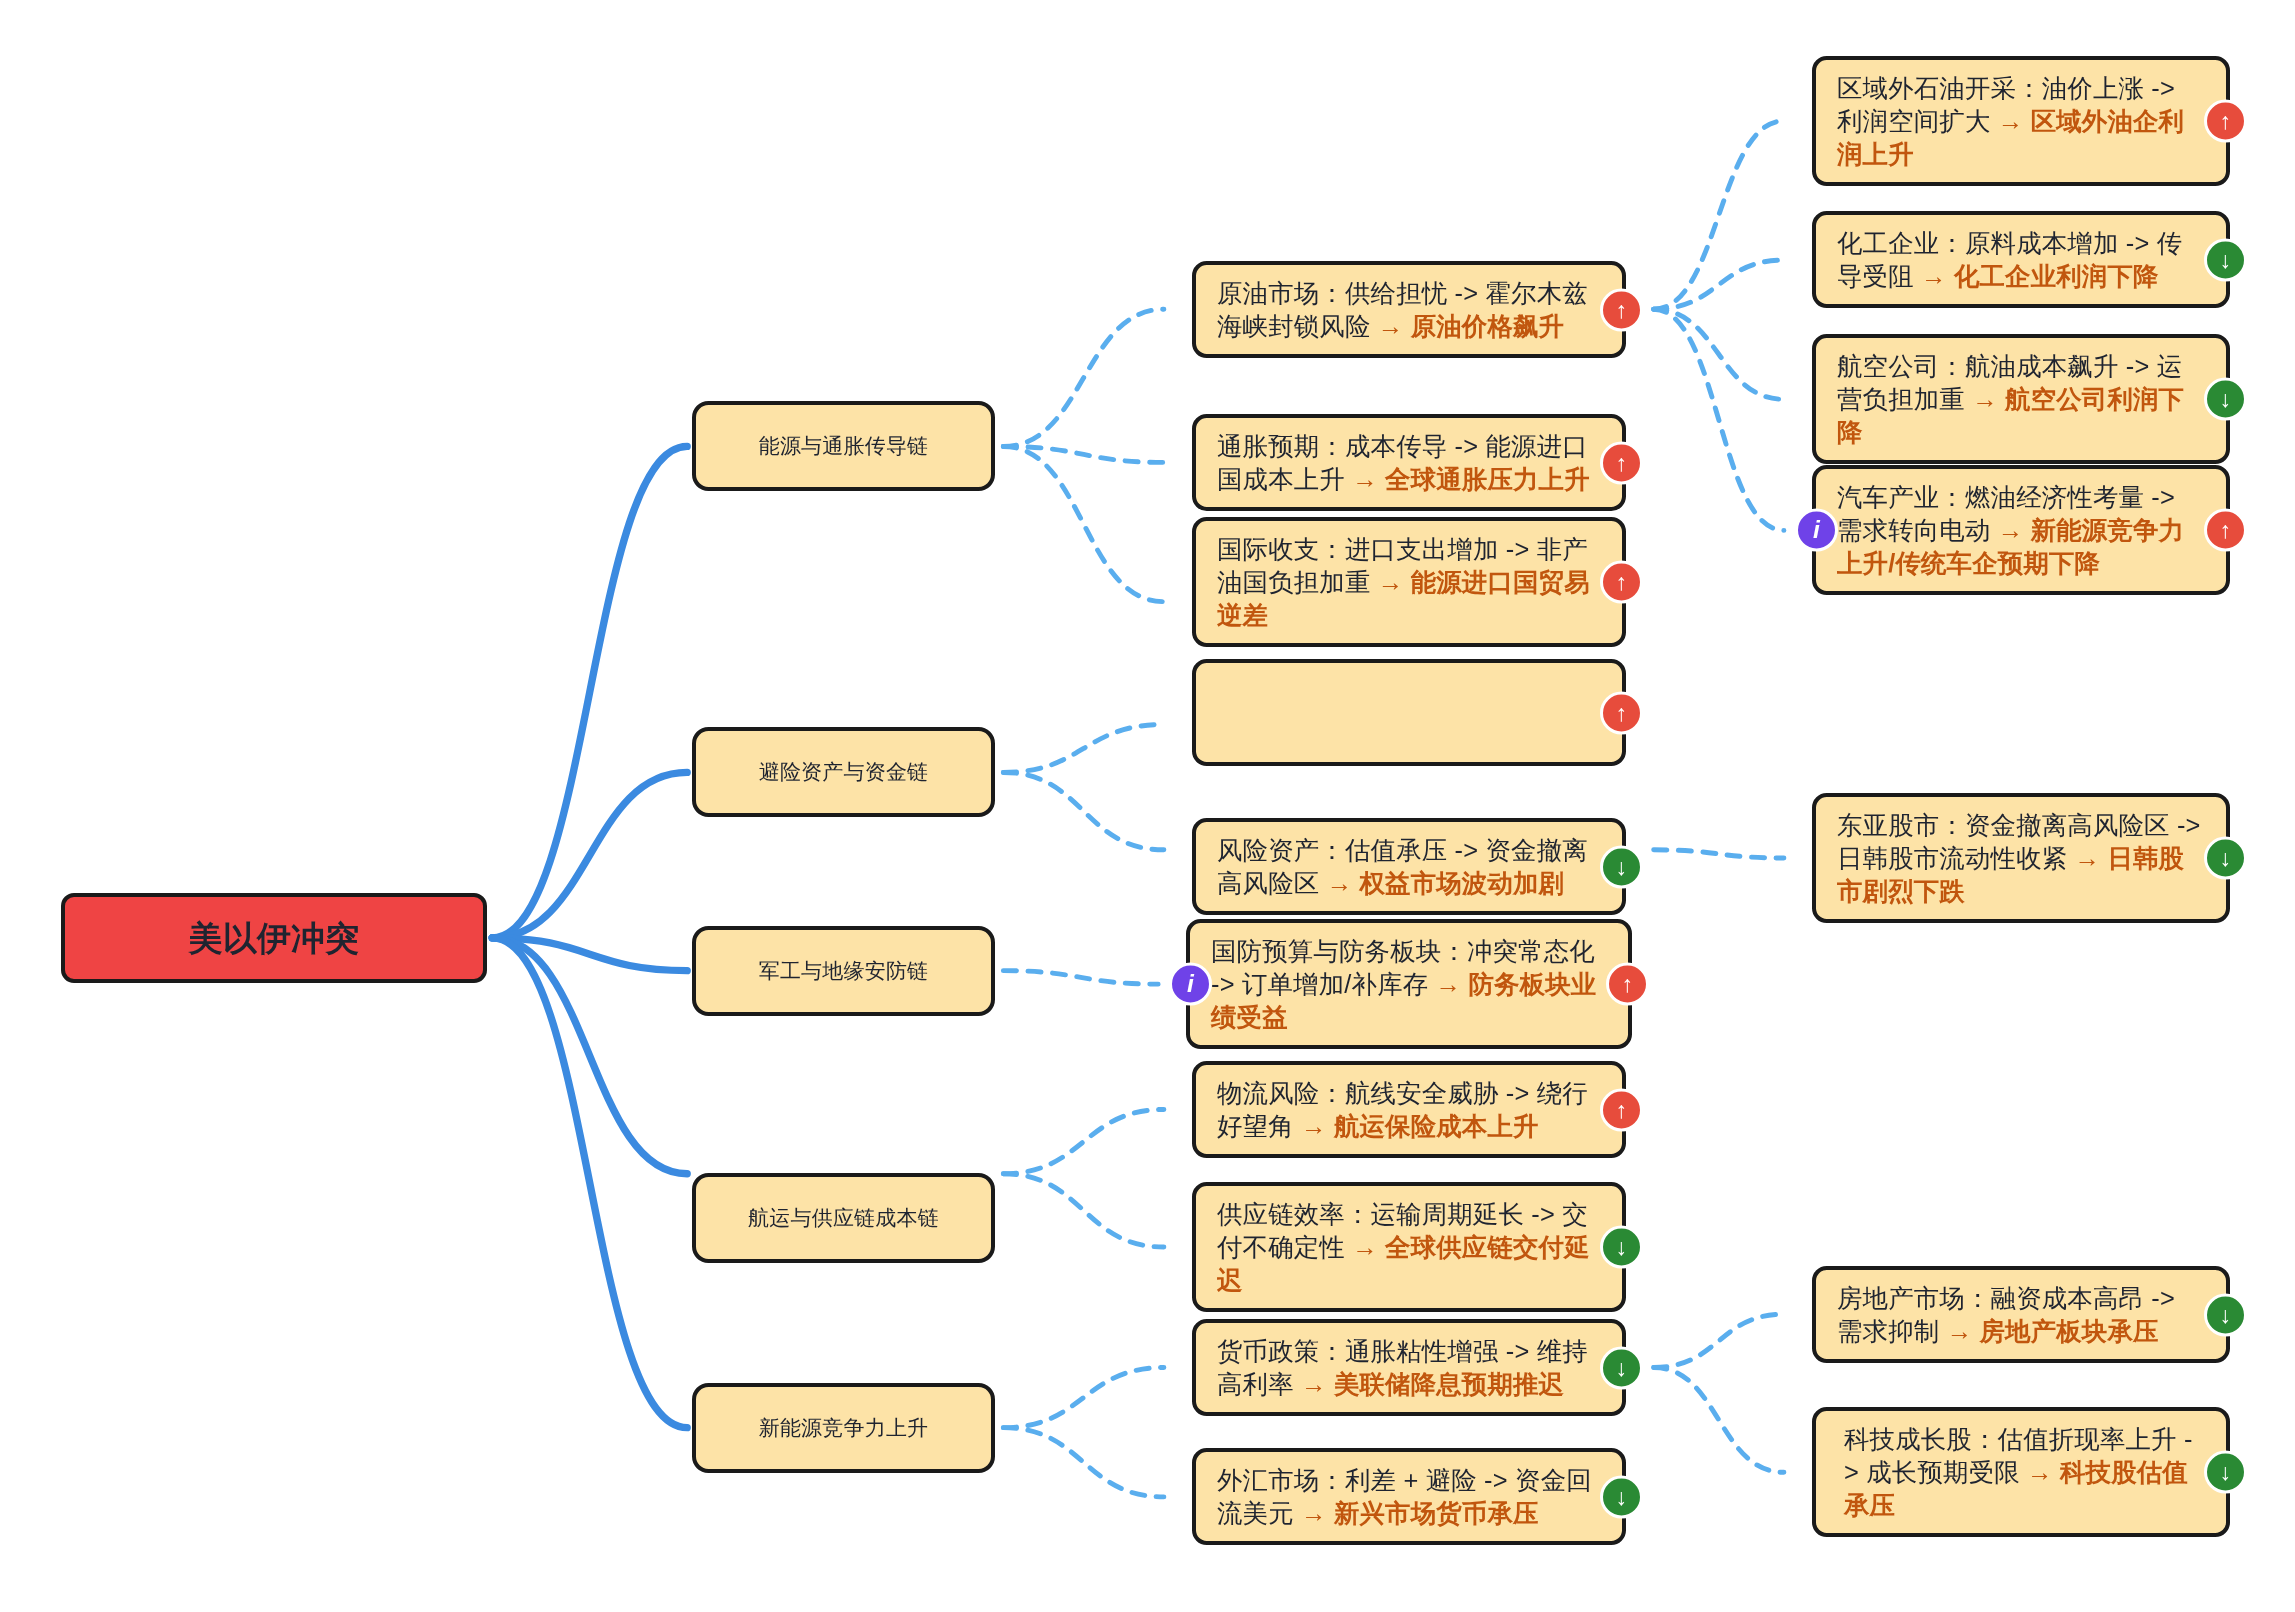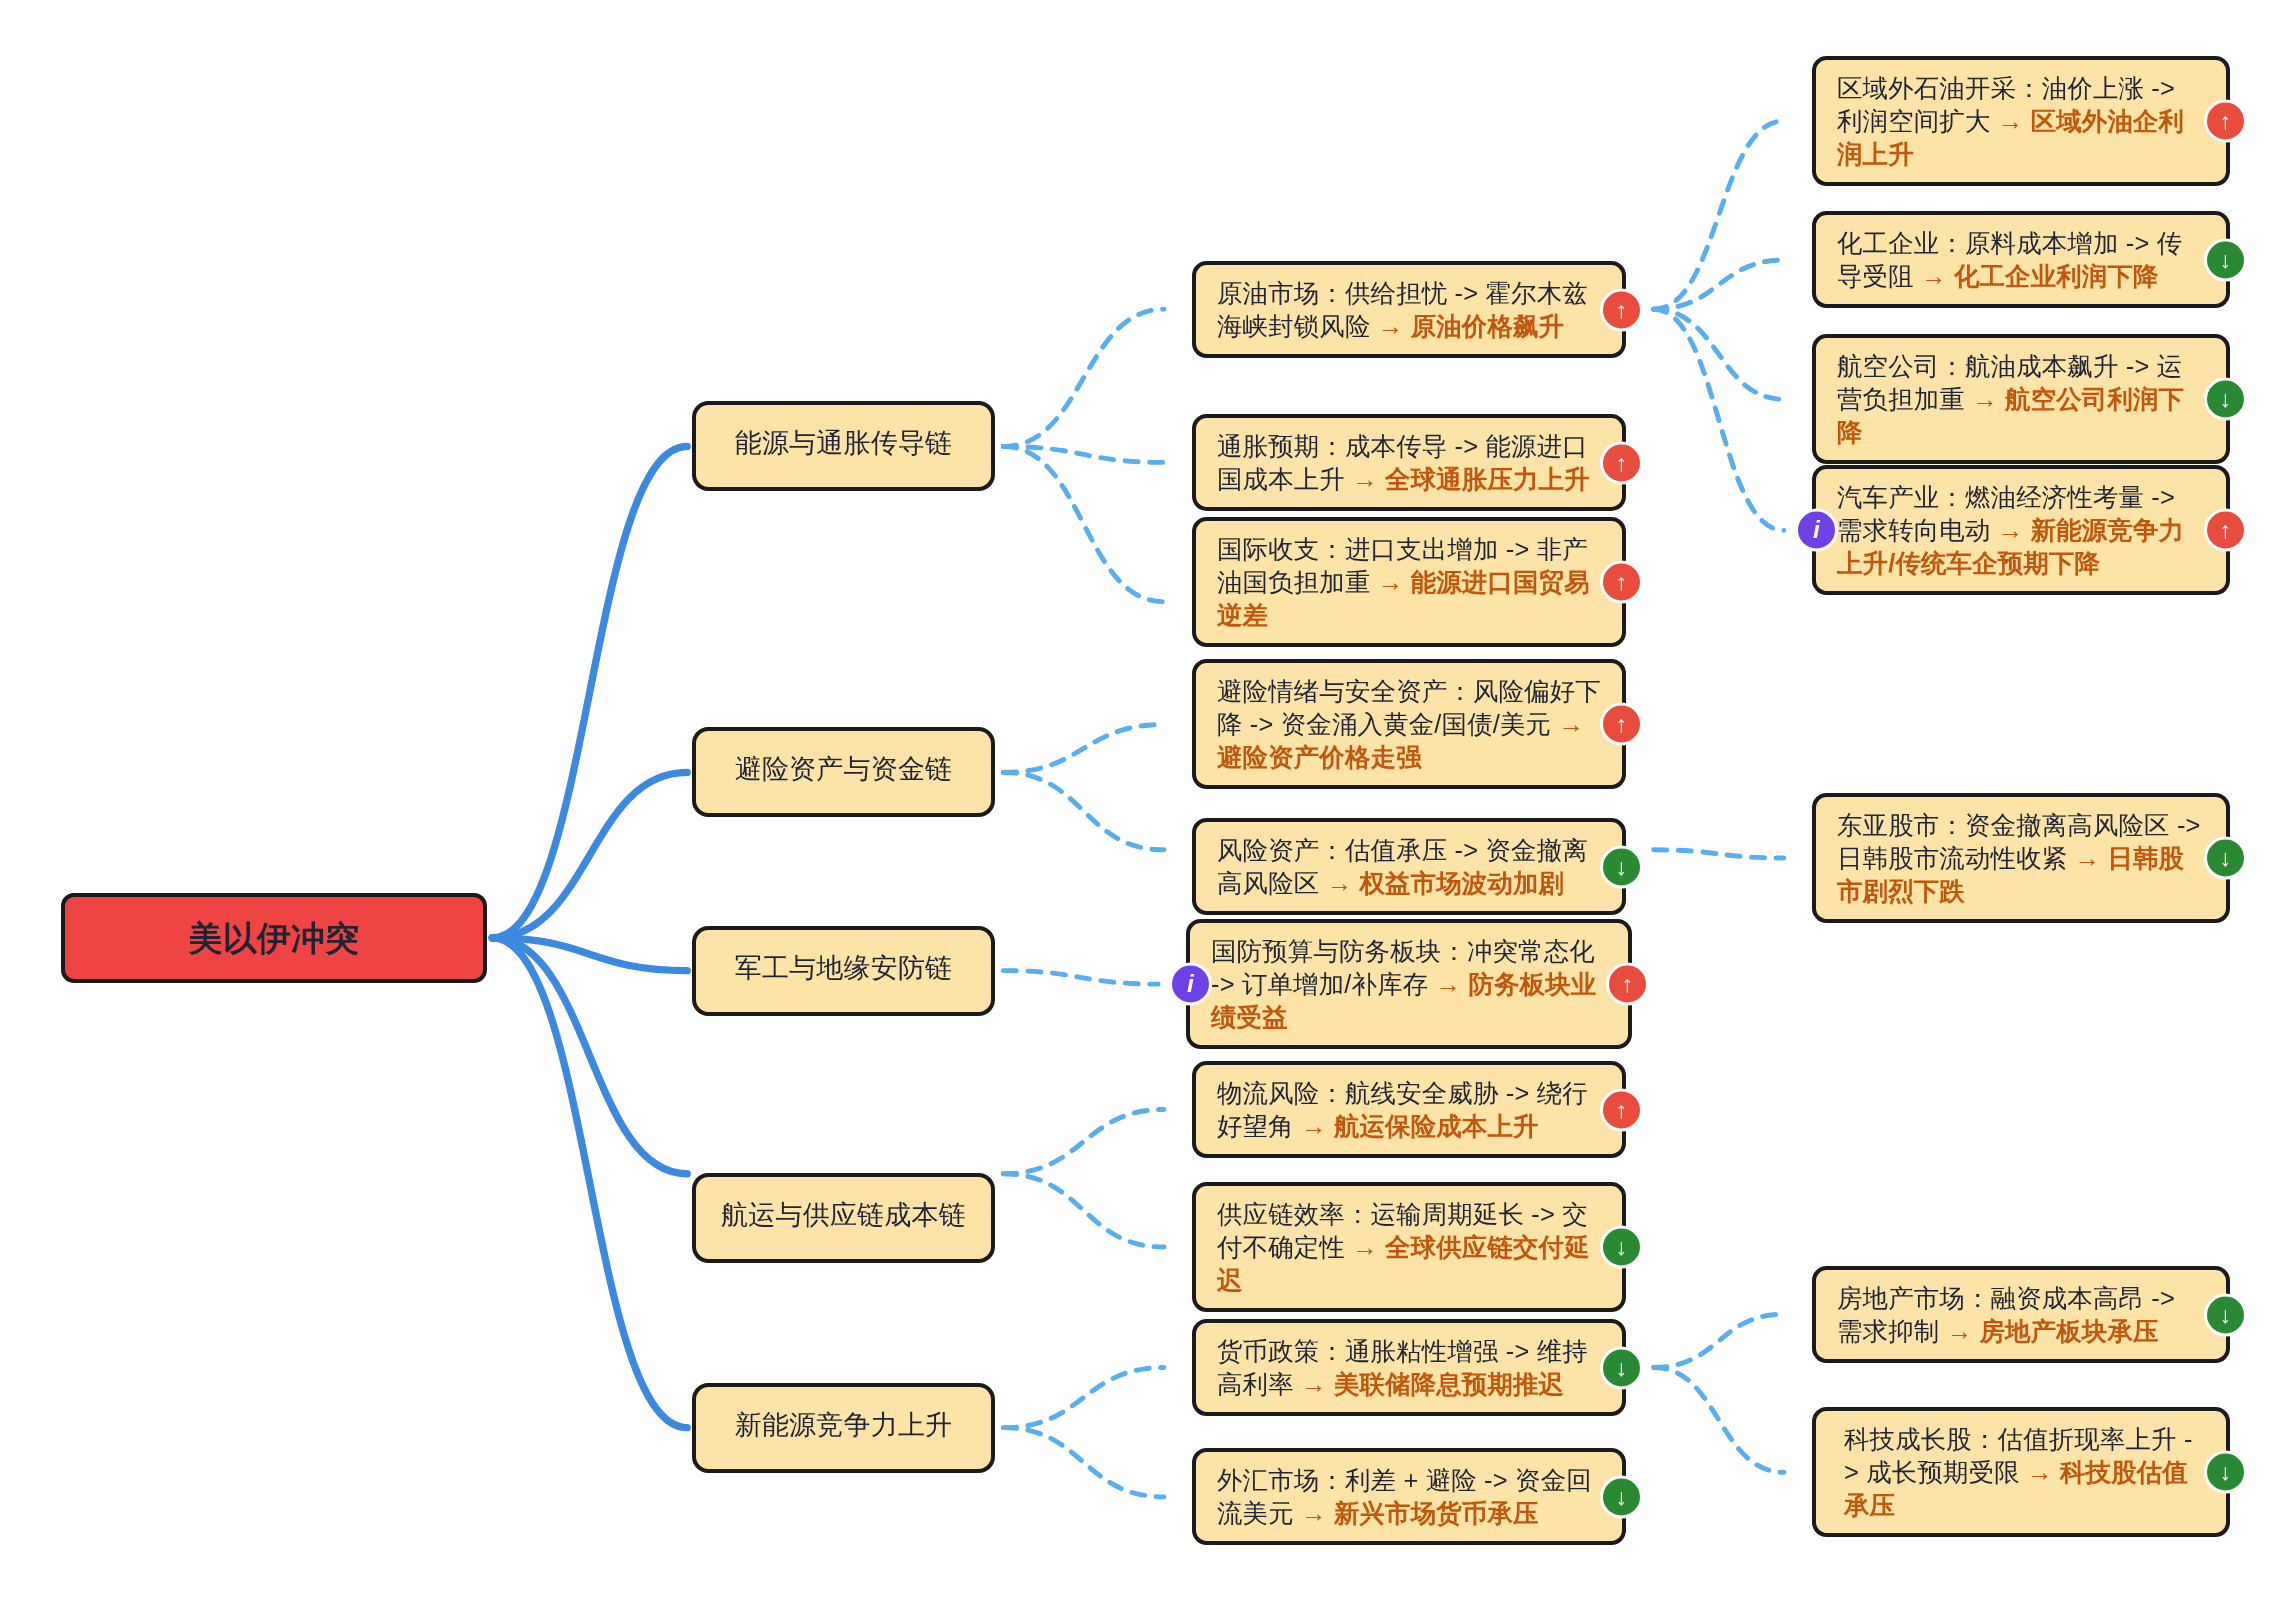--- a/index.html
+++ b/index.html
@@ -53,23 +53,22 @@
     font-weight: bold;
     color: #1f2430;
   }
 
   
   .node.branch {
     justify-content: center;
     border-radius: 16.4px;
   }
   .node.branch .txt {
-    font-size: 27px;
+    font-size: 21px;
     text-align: center;
-    font-family: Liberation Mono, monospace;
   }
 
   
   .node.leaf .txt { text-align: left; }
   .node.leaf .concl {
     color: #c1560e;
     font-weight: bold;
   }
   .node.leaf .arrowglyph {
     color: #c1560e;
@@ -158,21 +157,20 @@
       <div class="badge up right">↑</div>
     </div>
     <div class="node leaf" style="left: 1192px; top: 517px; width: 434px; min-height: 107px;">
       <div class="txt"><span>国际收支：进口支出增加 -&gt; 非产油国负担加重 </span><span class="arrowglyph">→ </span><span class="concl">能源进口国贸易逆差</span></div>
       <div class="badge up right">↑</div>
     </div>
     <div class="node branch" style="left: 692px; top: 727px; width: 303px; min-height: 90px;">
       <div class="txt">避险资产与资金链</div>
     </div>
     <div class="node leaf" style="left: 1192px; top: 659px; width: 434px; min-height: 107px;">
-      <div class="txt"><span>避险情绪与安全资产：风险偏好下降 -&gt; 资金涌入黄金/国债/美元 </span><span class="arrowglyph">→ </span><span class="concl">避险资产价格走强</span></div>
       <div class="badge up right">↑</div>
     </div>
     <div class="node leaf" style="left: 1192px; top: 818px; width: 434px; min-height: 90px;">
       <div class="txt"><span>风险资产：估值承压 -&gt; 资金撤离高风险区 </span><span class="arrowglyph">→ </span><span class="concl">权益市场波动加剧</span></div>
       <div class="badge down right">↓</div>
     </div>
     <div class="node leaf" style="left: 1812px; top: 793px; width: 418px; min-height: 107px;">
       <div class="txt"><span>东亚股市：资金撤离高风险区 -&gt; 日韩股市流动性收紧 </span><span class="arrowglyph">→ </span><span class="concl">日韩股市剧烈下跌</span></div>
       <div class="badge down right">↓</div>
     </div>

